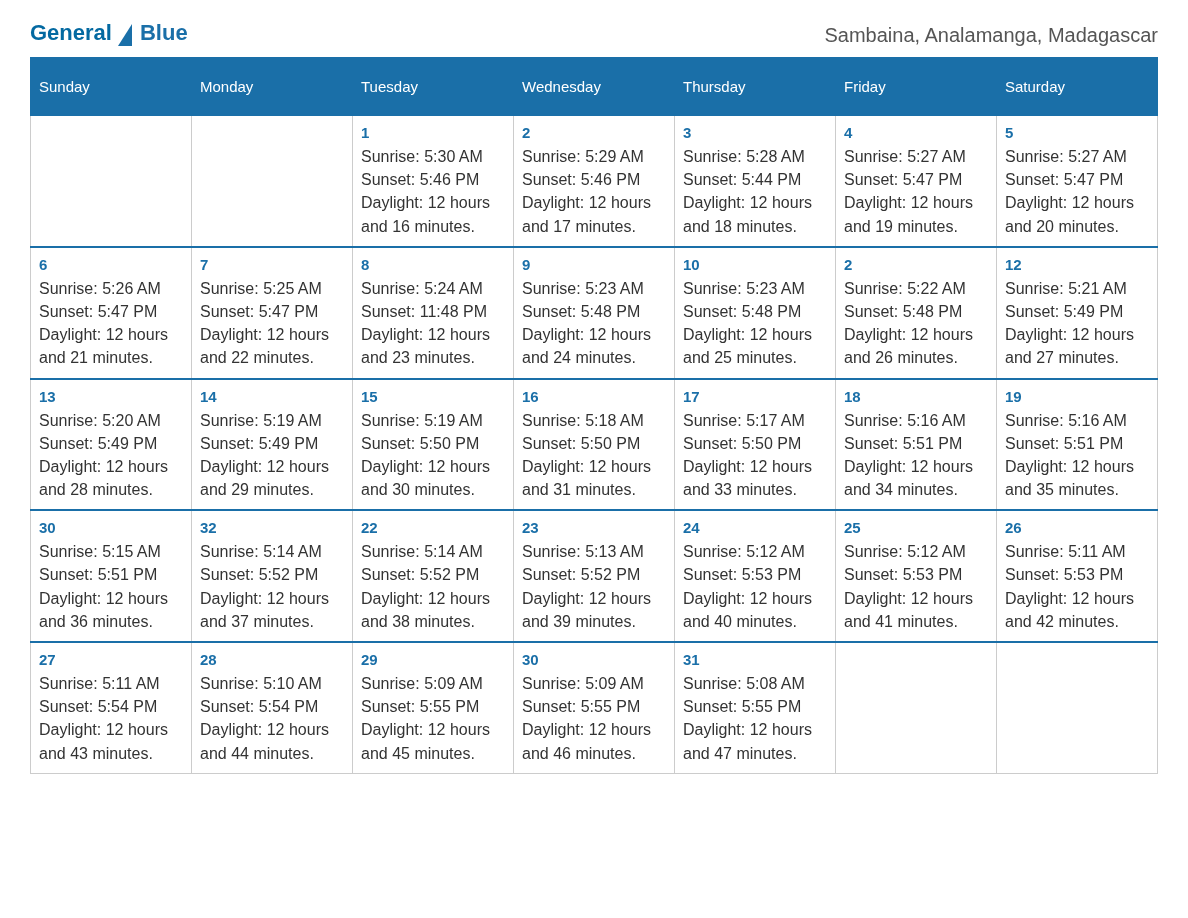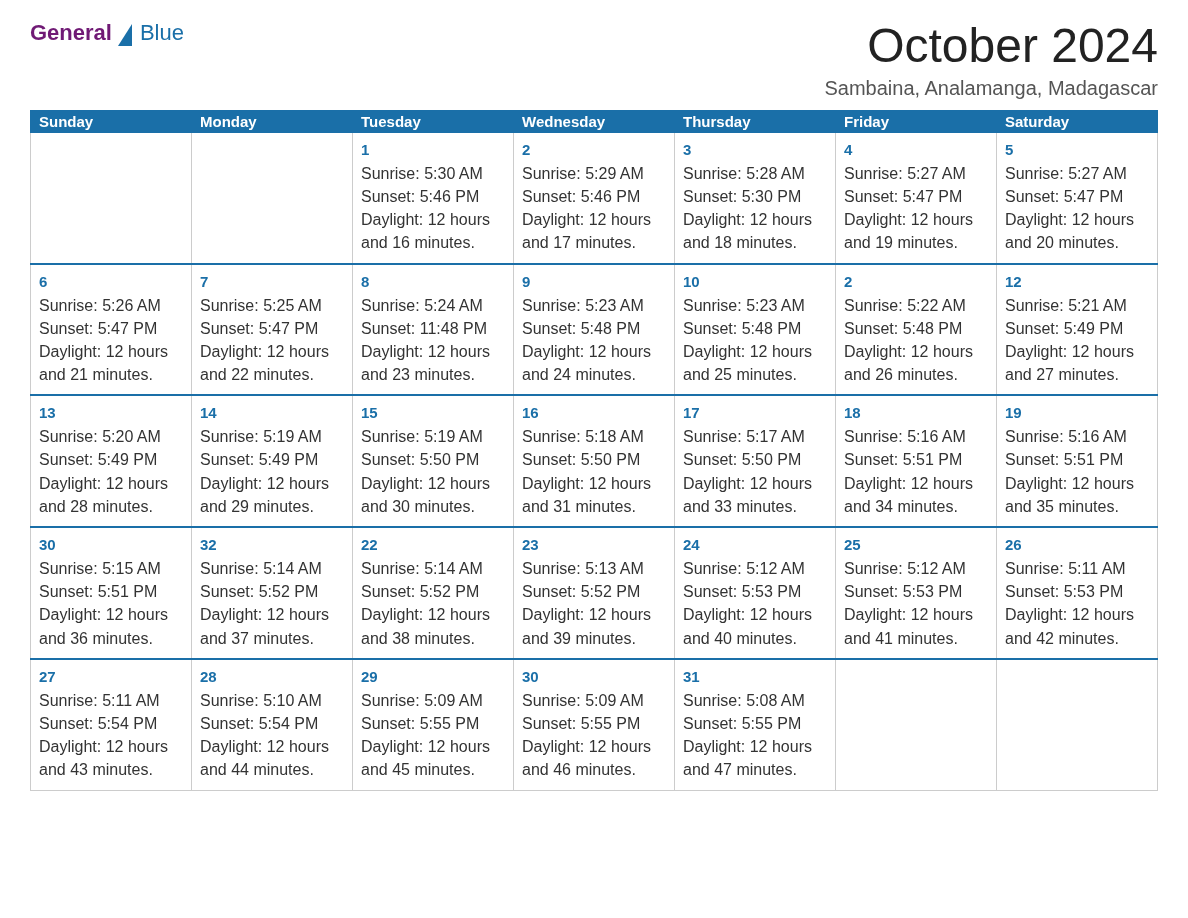--- a/index.html
+++ b/index.html
@@ -17,25 +17,25 @@
       margin-bottom: 10px;
     }
     .logo {
       display: flex;
       align-items: center;
       gap: 4px;
     }
     .logo-text-general {
       font-size: 22px;
       font-weight: bold;
-      color: #701a75;
+      color: #0369a1;
     }
     .logo-text-blue {
       font-size: 22px;
-      font-weight: normal;
+      font-weight: bold;
       color: #1a6fa8;
     }
     .logo-triangle {
       width: 0;
       height: 0;
       border-left: 14px solid transparent;
       border-bottom: 22px solid #1a6fa8;
       display: inline-block;
       margin-left: 2px;
       margin-bottom: -4px;
@@ -56,22 +56,22 @@
     }
     .calendar {
       width: 100%;
       border-collapse: collapse;
       margin-top: 8px;
     }
     .calendar th {
       background-color: #1a6fa8;
       color: #fff;
       font-size: 15px;
-      font-weight: bold;
-      padding: 2px 8px;
+      font-weight: normal;
+      padding: 20px 8px;
       text-align: left;
       border: 1px solid #1a6fa8;
     }
     .calendar td {
       border: 1px solid #ccc;
       vertical-align: top;
       padding: 8px 8px;
       width: calc(100% / 7);
       min-height: 110px;
     }
@@ -98,21 +98,20 @@
 <body>
 
 <div class="header">
   <div class="logo">
     <span class="logo-text-general">General</span>
     <span class="logo-triangle"></span>
     <br>
     <span class="logo-text-blue">Blue</span>
   </div>
   <div class="title-section">
-    <div class="month-title">October 2024</div>
     <div class="location">Sambaina, Analamanga, Madagascar</div>
   </div>
 </div>
 
 <table class="calendar">
   <thead>
     <tr>
     <th>Sunday</th>
         <th>Monday</th>
         <th>Tuesday</th>
@@ -136,21 +135,21 @@
         <td>
           <span class="day-number">2</span>
           <div class="day-info">Sunrise: 5:29 AM
 Sunset: 5:46 PM
 Daylight: 12 hours
 and 17 minutes.</div>
         </td>
         <td>
           <span class="day-number">3</span>
           <div class="day-info">Sunrise: 5:28 AM
-Sunset: 5:30 PM
+Sunset: 5:44 PM
 Daylight: 12 hours
 and 18 minutes.</div>
         </td>
         <td>
           <span class="day-number">4</span>
           <div class="day-info">Sunrise: 5:27 AM
 Sunset: 5:47 PM
 Daylight: 12 hours
 and 19 minutes.</div>
         </td>

